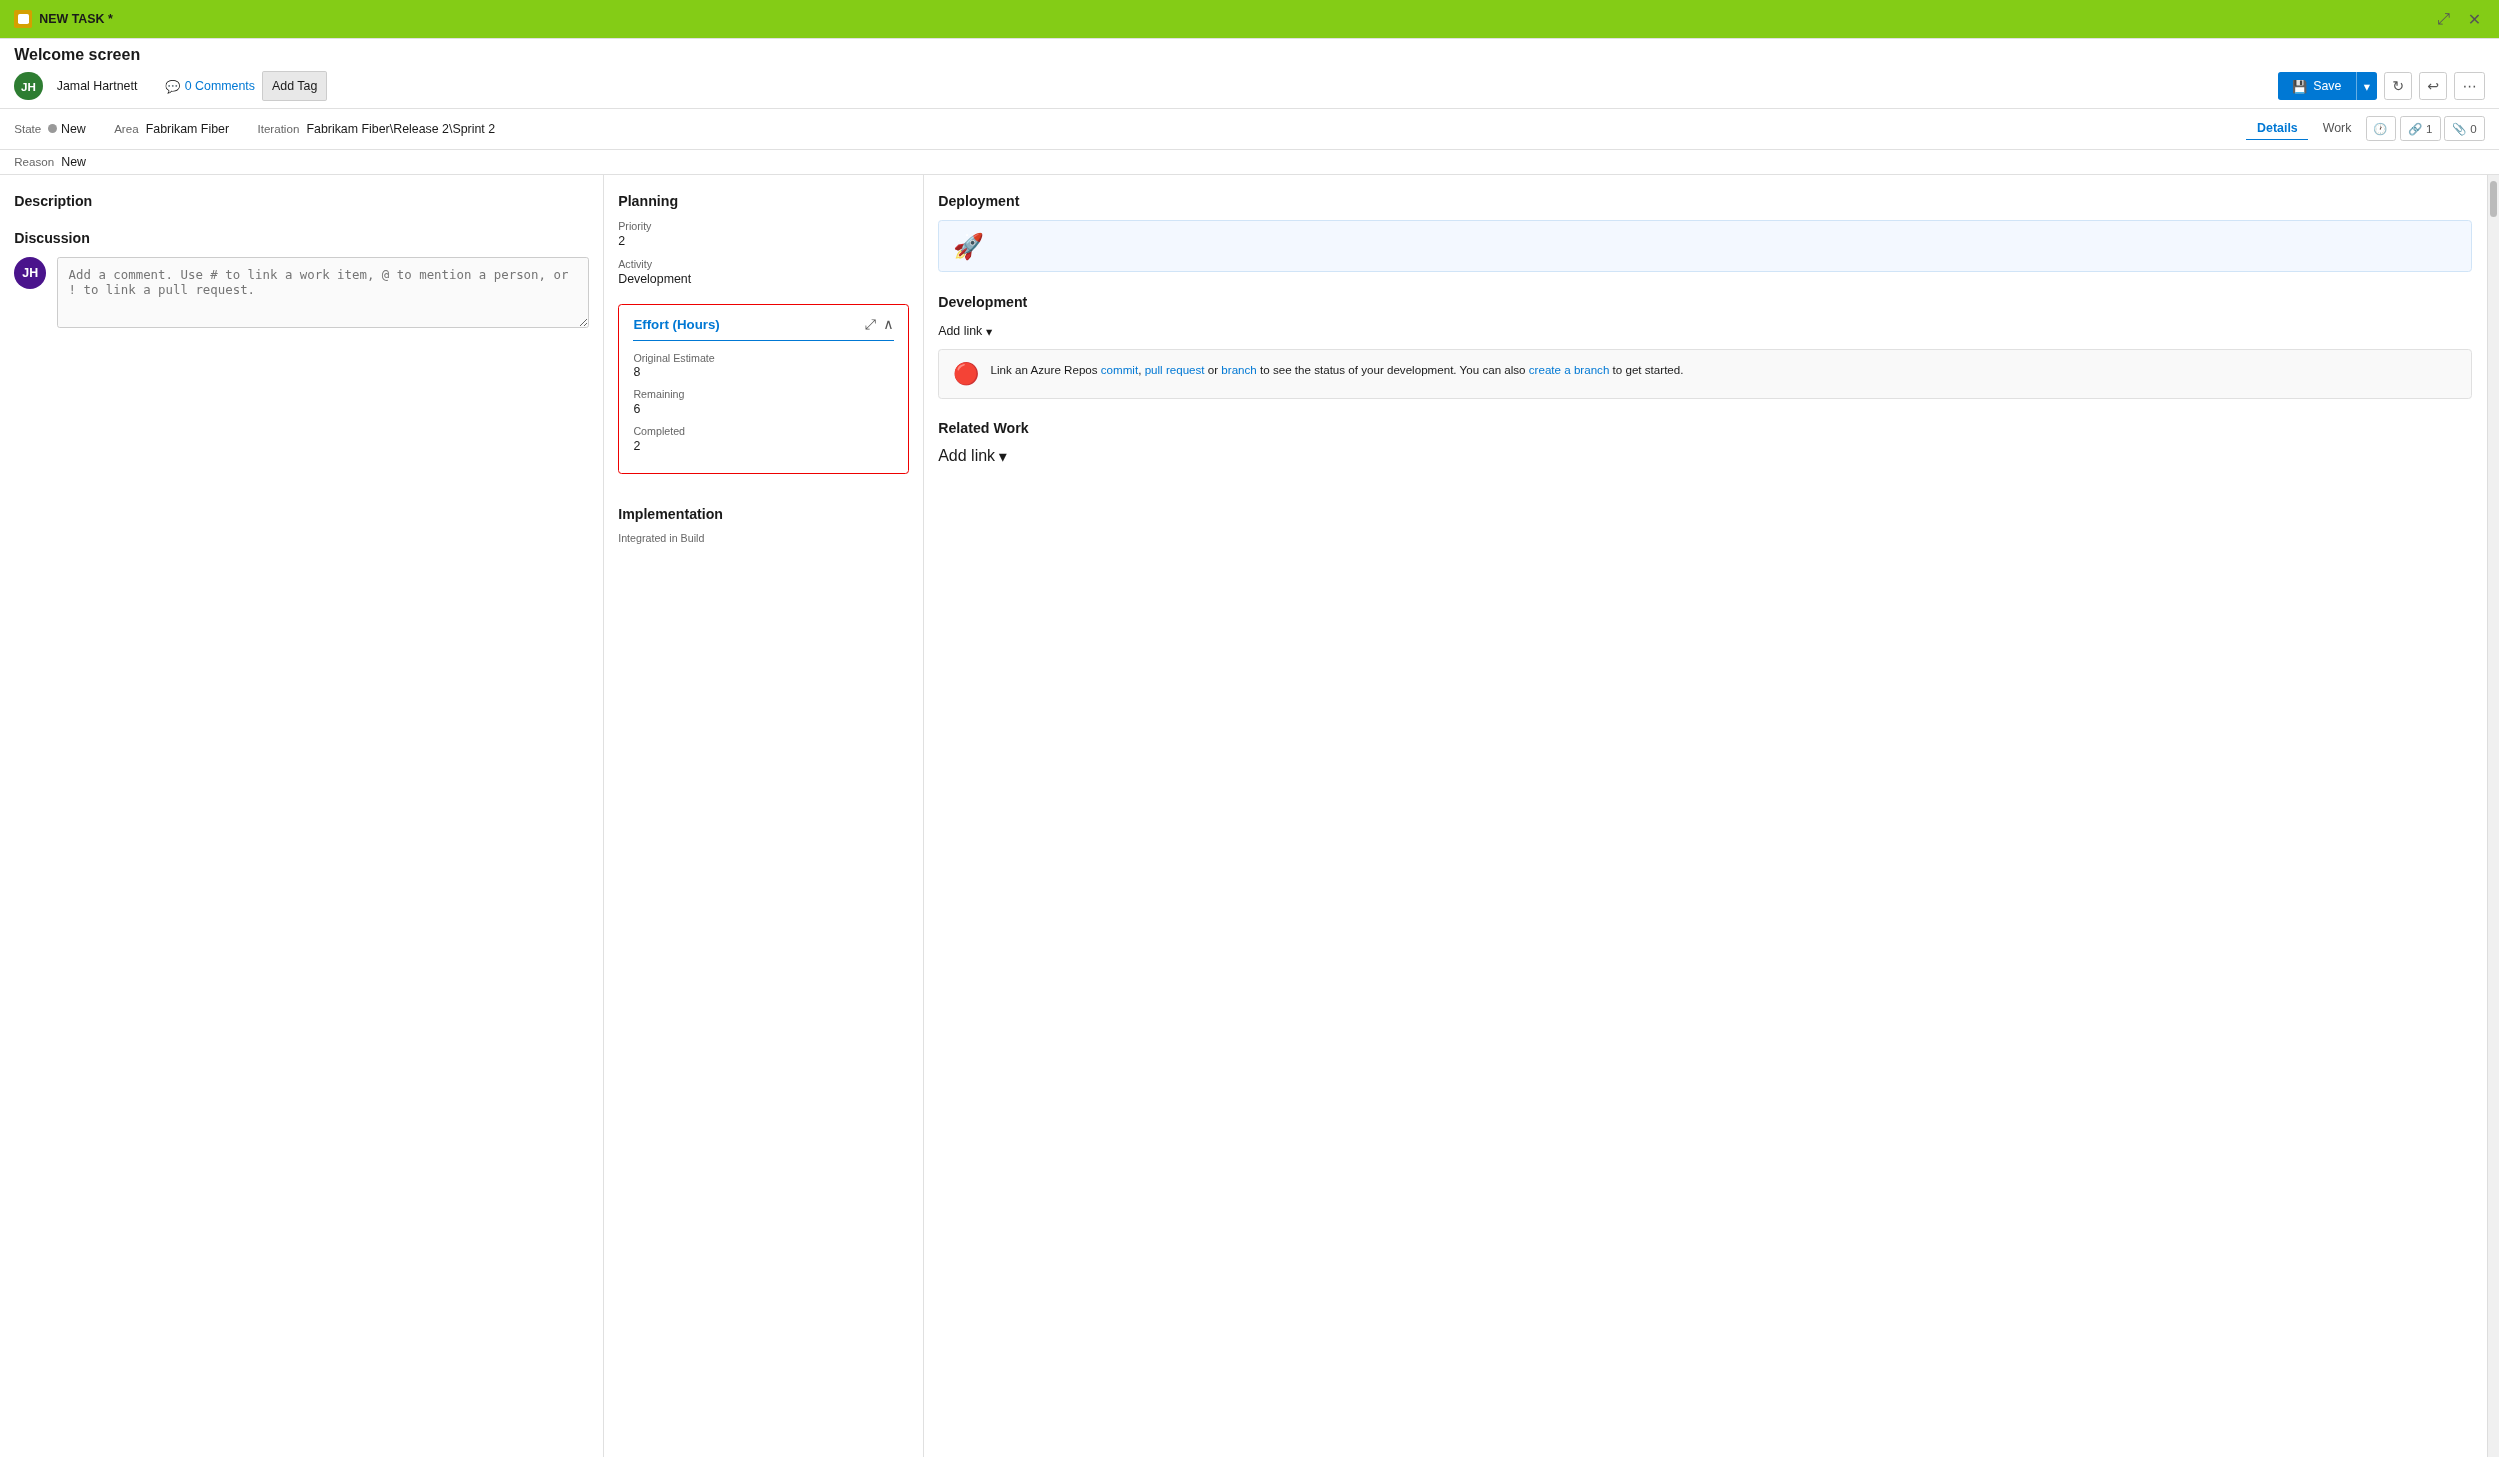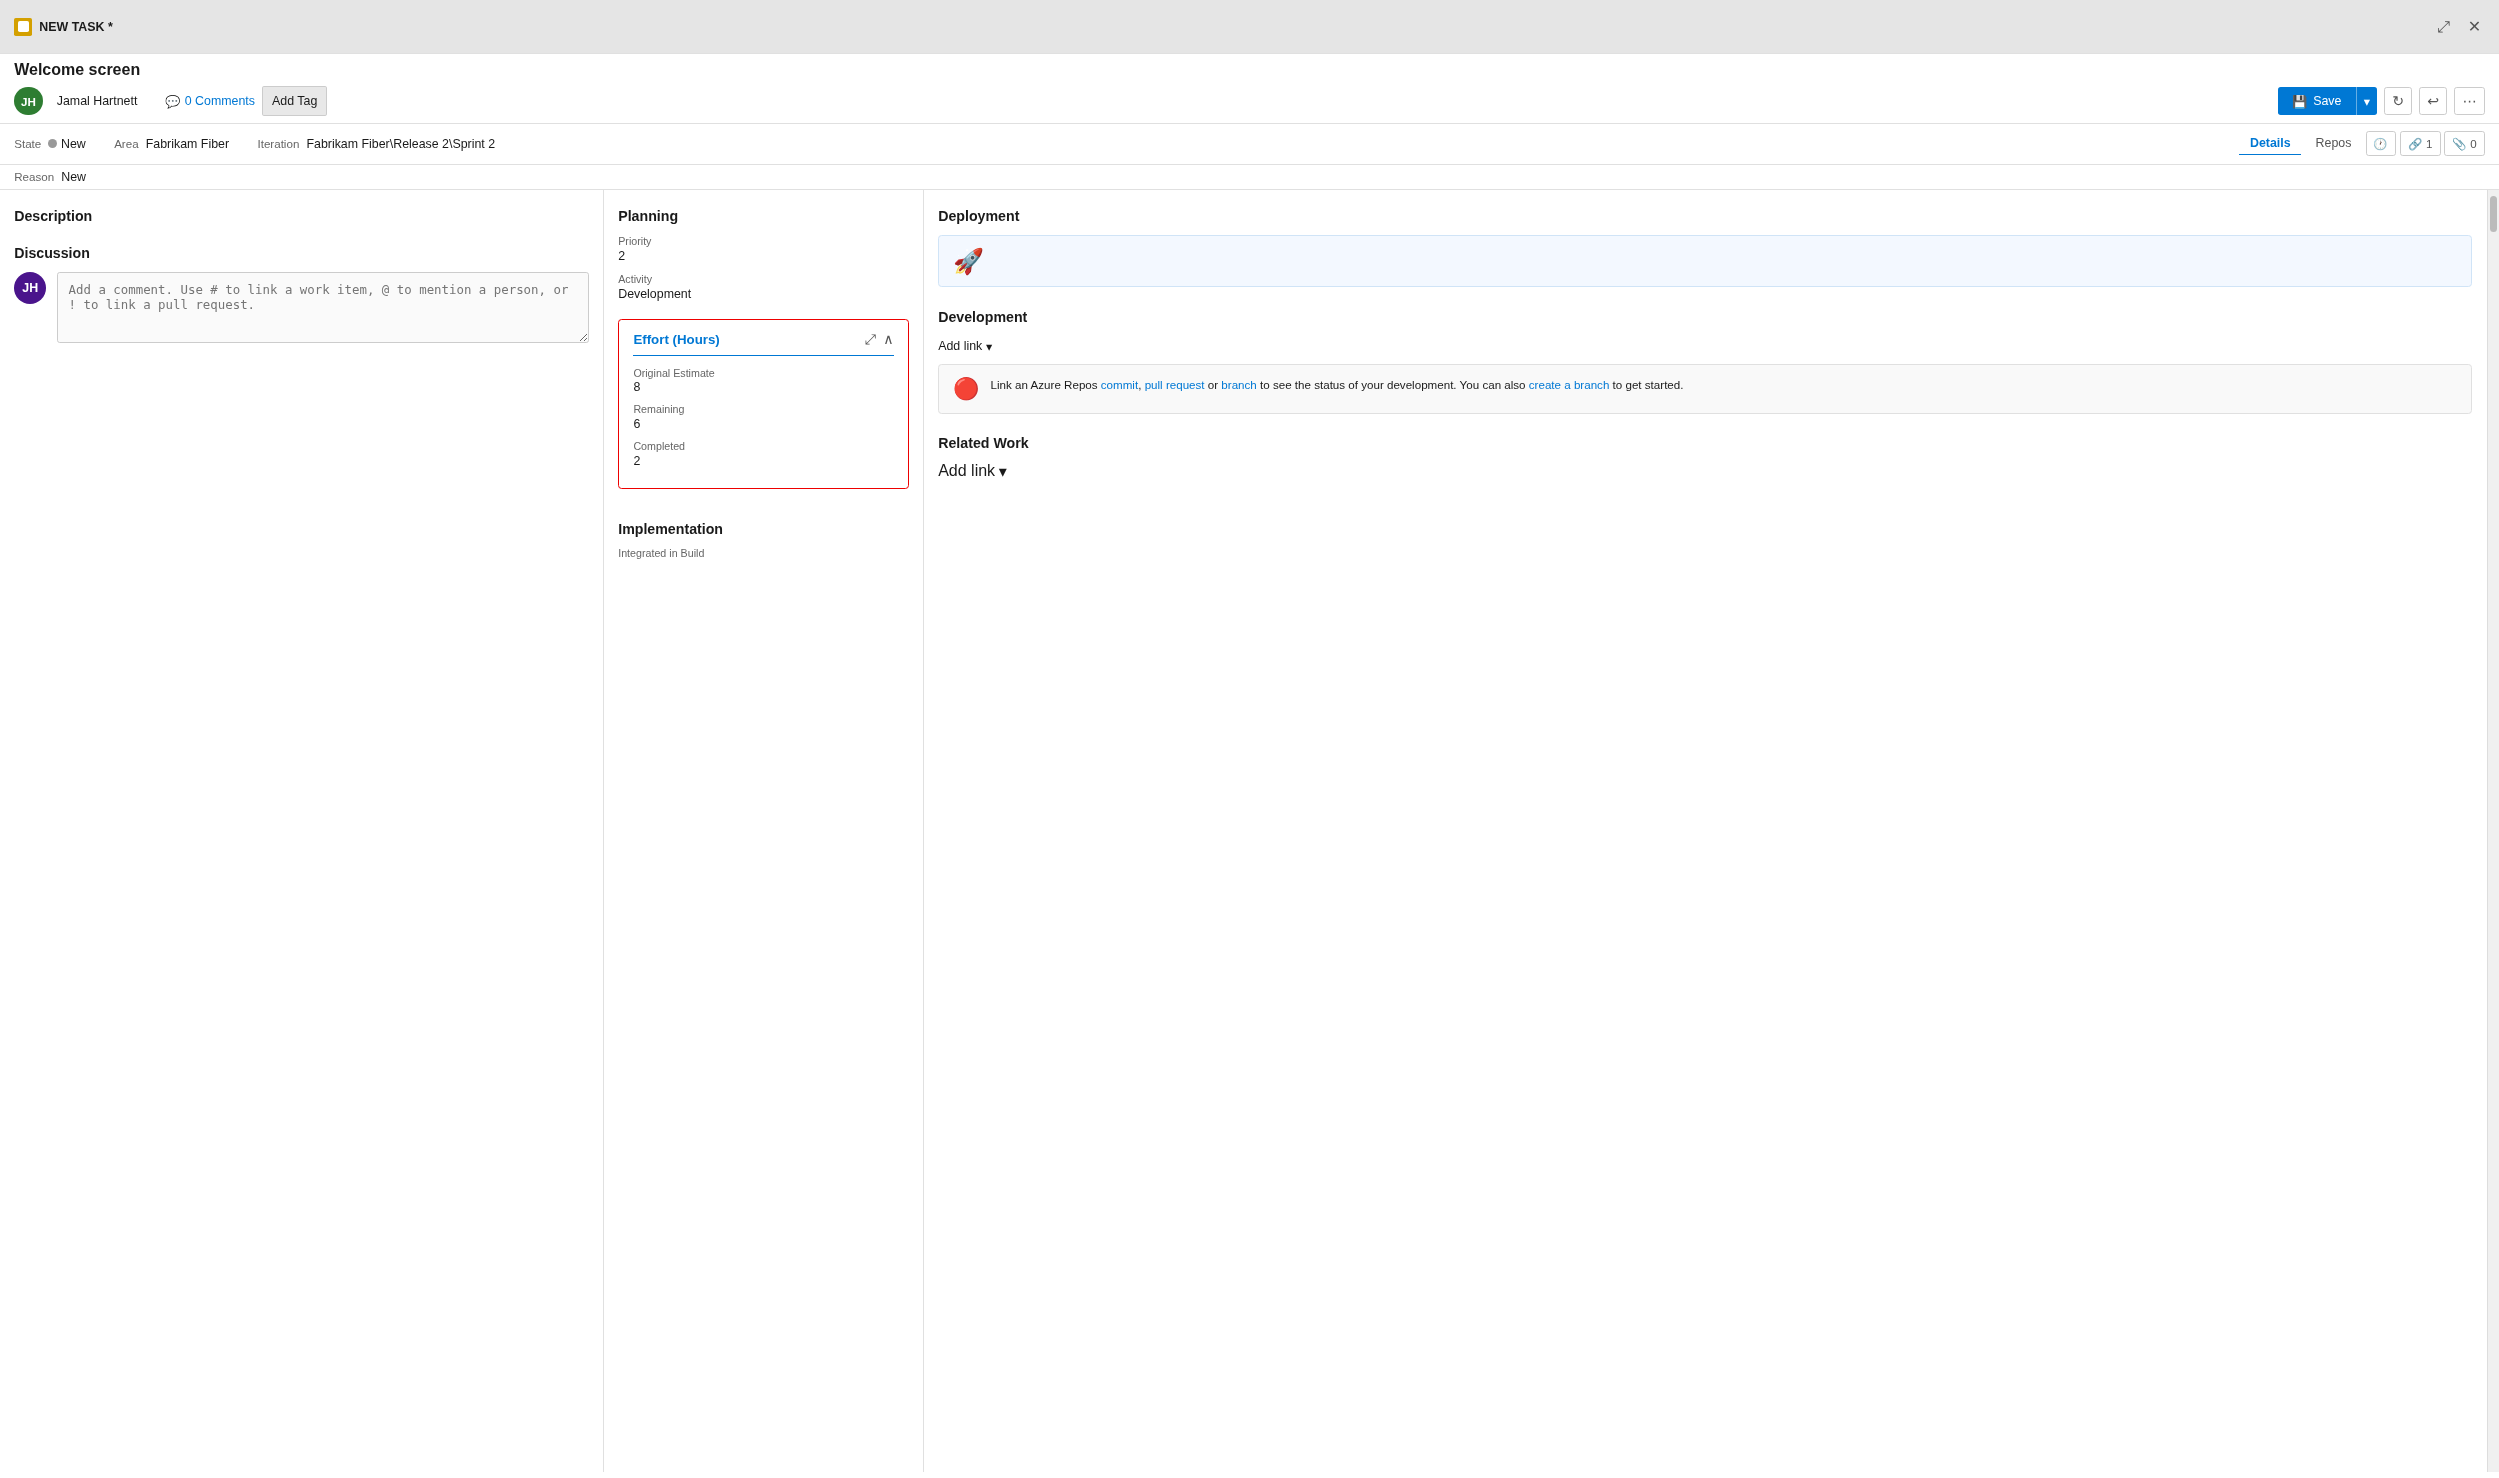--- a/index.html
+++ b/index.html
@@ -1,22 +1,22 @@
 <!DOCTYPE html>
 <html style="font-size:14.2px"><head>
   <meta charset="utf-8">
   <style>
     * { box-sizing: border-box; margin: 0; padding: 0; }
     body { font-family: 'Segoe UI', Arial, sans-serif; font-size: 12.4px; color: #1a1a1a; background: #fff; overflow: hidden; }
 
     
     .title-bar {
       display: flex; align-items: center; justify-content: space-between;
-      padding: 5.3px 14.2px; border-bottom: 0.9px solid #e0e0e0; height: 54px;
-      background: #e5e5e5;
+      padding: 5.3px 14.2px; border-bottom: 0.9px solid #e0e0e0; height: 39px;
+      background: #84cc16;
     }
     .title-bar-left { display: flex; align-items: center; gap: 7.1px; }
     .task-icon { width: 18px; height: 18px; background: #d4a000; border-radius: 1.8px; display: flex; align-items: center; justify-content: center; }
     .task-icon-inner { width: 10.7px; height: 10.7px; background: #fff; border-radius: 1.8px; }
     .title-text { font-size: 12.4px; font-weight: 600; color: #1a1a1a; }
     .title-bar-right { display: flex; align-items: center; gap: 10.7px; }
     .icon-btn { background: none; border: none; cursor: pointer; color: #555; font-size: 16px; padding: 3.6px; display: flex; align-items: center; }
 
     
     .subtitle-bar {
@@ -234,21 +234,21 @@
   <div class="field-group">
     <span class="field-label">Area</span>
     <span class="field-value">Fabrikam Fiber</span>
   </div>
   <div class="field-group">
     <span class="field-label">Iteration</span>
     <span class="field-value">Fabrikam Fiber\Release 2\Sprint 2</span>
   </div>
   <div class="fields-bar-right">
     <button class="tab-btn active">Details</button>
-    <button class="tab-btn">Repos</button>
+    <button class="tab-btn">Work</button>
     <button class="tab-icon-btn" title="History">🕐</button>
     <button class="tab-icon-btn">
       <span>🔗</span>
       <span>1</span>
     </button>
     <button class="tab-icon-btn">
       <span>📎</span>
       <span>0</span>
     </button>
   </div>

